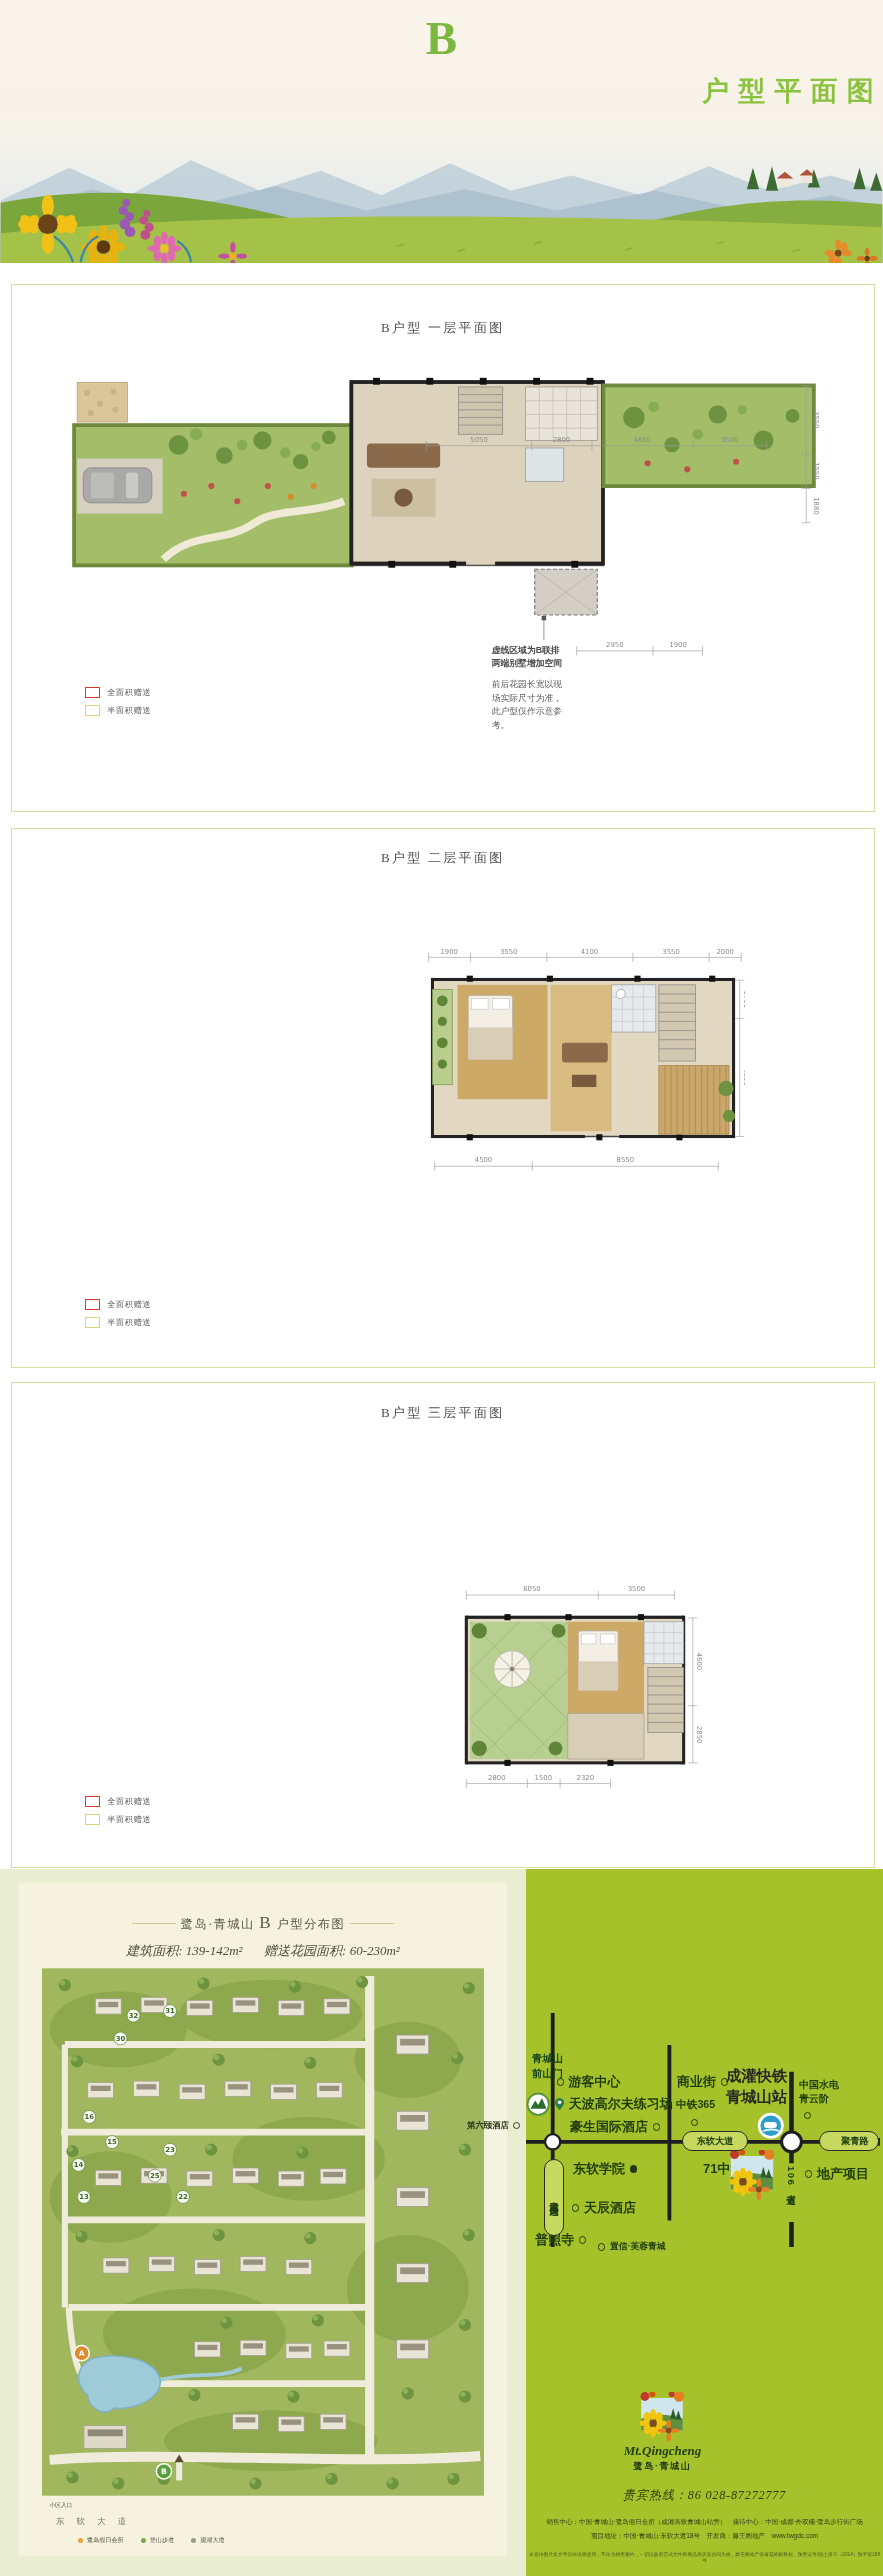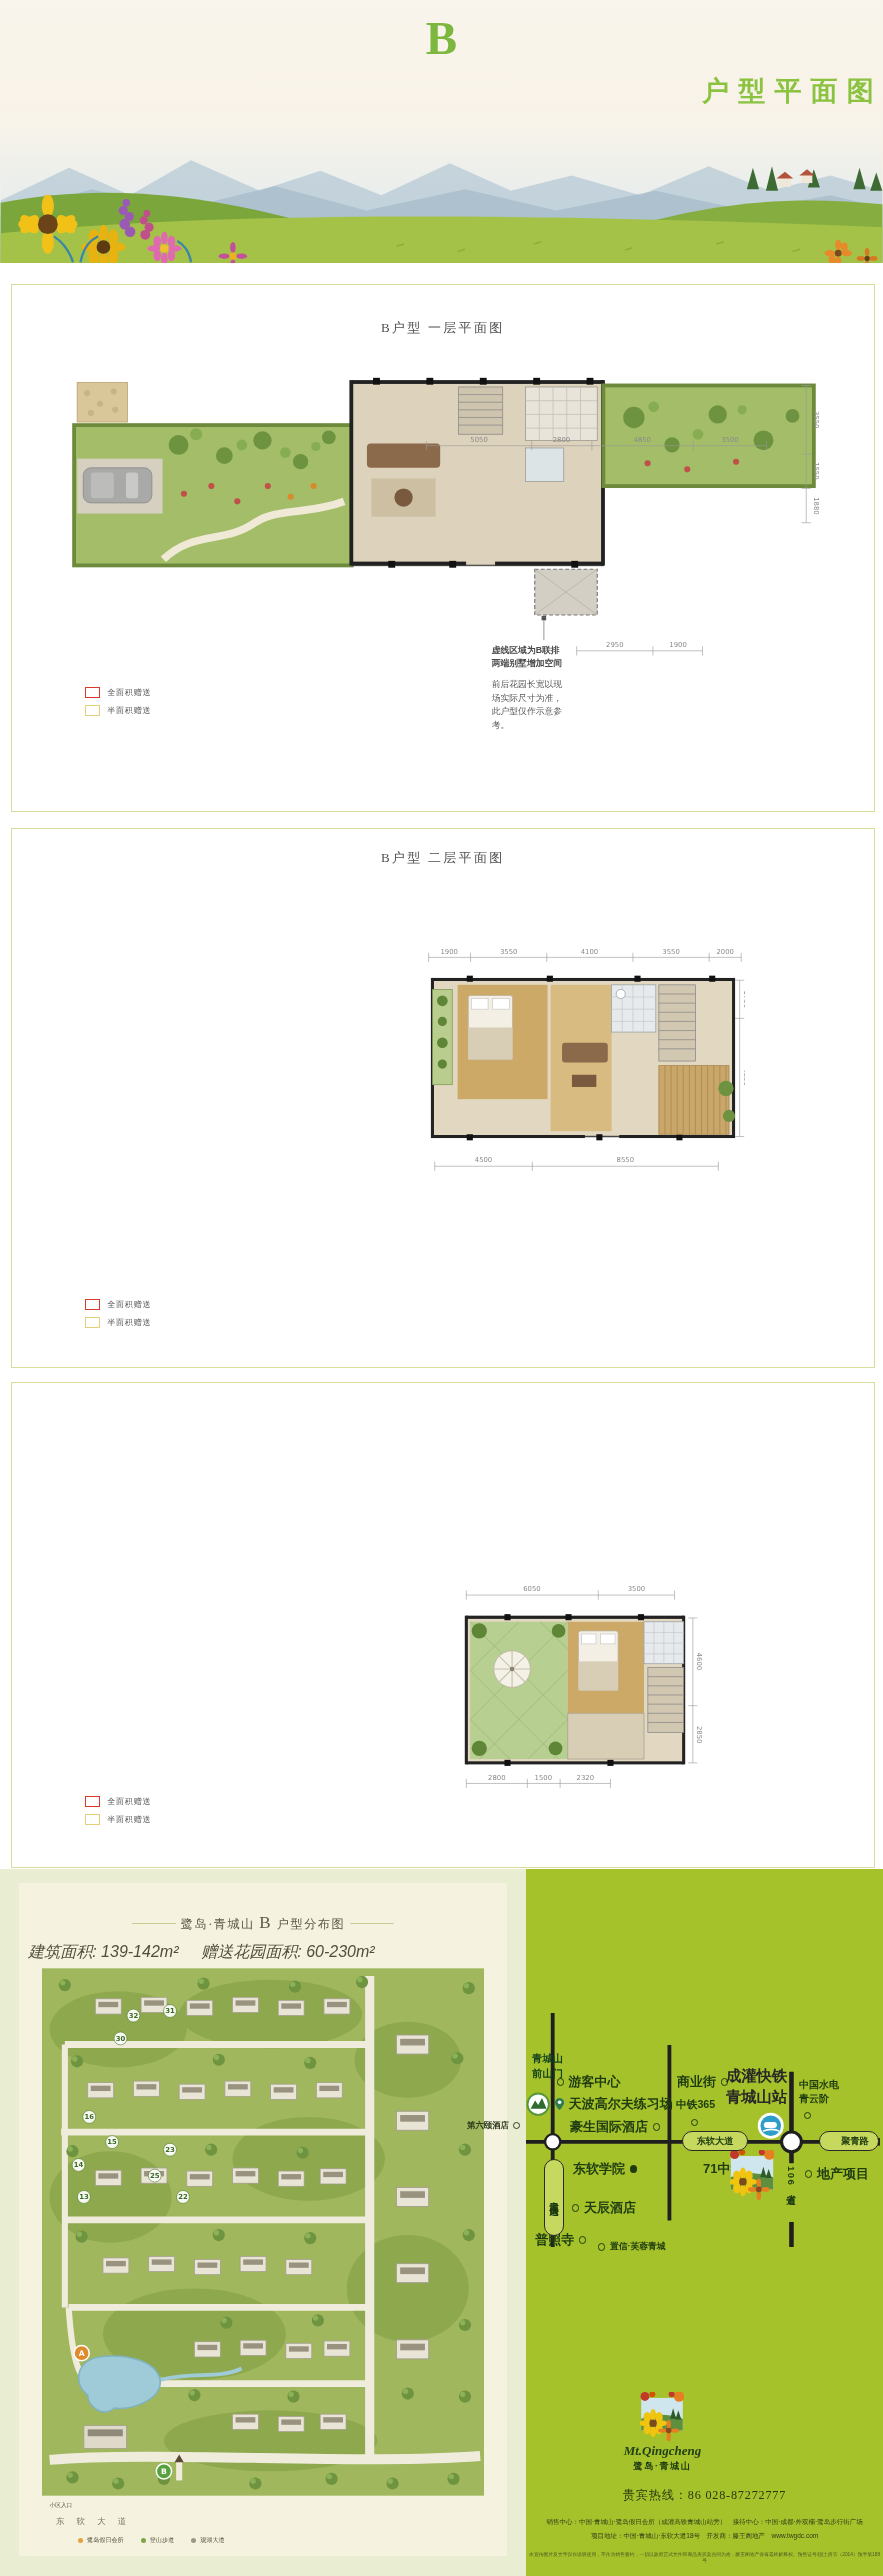--- a/index.html
+++ b/index.html
@@ -25,22 +25,22 @@
   .lg-text{font-size:8px;color:#555;letter-spacing:0.8px;}
   .note-dash{font-size:8.8px;font-weight:bold;color:#4a4a4a;line-height:1.5;}
   .note-garden{font-size:8.8px;color:#5a5a5a;line-height:1.55;width:72px;}
   
   .bottom-left{position:absolute;left:0;top:1869px;width:526px;height:707px;background:#e9edd2;}
   .bl-card{position:absolute;left:19px;top:13.7px;width:488px;height:673px;background:#f5f2df;}
   .bl-titlerow{position:absolute;left:0;top:30.5px;width:488px;display:flex;align-items:center;justify-content:center;gap:5px;}
   .bl-line{width:44px;height:0.8px;background:#c9cc92;}
   .bl-title{font-family:"Liberation Serif",serif;font-size:12.2px;color:#5b5a45;letter-spacing:1.5px;white-space:nowrap;}
   .bl-title .bigB{font-size:17px;padding:0 4.6px;}
-  .bl-sub{position:absolute;left:0;top:59px;width:488px;
-    font-family:Liberation Sans, sans-serif;font-style:italic;font-size:16px;color:#504f3a;}
+  .bl-sub{position:absolute;left:0;top:59px;width:488px;text-align:center;
+    font-family:Liberation Serif, serif;font-style:italic;font-size:13px;color:#504f3a;}
   .bl-sub span{margin:0 9.2px;}
   .plotnum text{fill:#3f6b28;font-size:9px;font-weight:bold;text-anchor:middle;font-family:"DejaVu Sans",sans-serif;}
   .mk text{fill:#fff;font-size:10px;font-weight:bold;text-anchor:middle;font-family:"DejaVu Sans",sans-serif;}
   .bl-entrance{position:absolute;left:30.5px;top:619px;font-size:5.7px;color:#55543f;}
   .bl-road{position:absolute;left:37px;top:633px;font-size:8.4px;color:#7a7963;letter-spacing:12.2px;}
   .bl-legend{position:absolute;left:59px;top:653px;display:flex;gap:17px;align-items:center;}
   .bl-lg-item{display:flex;align-items:center;gap:3.8px;font-size:6.1px;color:#55543f;}
   .bl-dot{width:5.3px;height:5.3px;border-radius:50%;flex:none;}
   
   .bottom-right{position:absolute;left:526px;top:1869px;width:357px;height:707px;background:#a6c22b;}
@@ -50,21 +50,21 @@
   .rail{position:absolute;font-size:15.3px;font-weight:bold;color:#272727;line-height:1.35;white-space:nowrap;}
   .pill{position:absolute;background:#c6d85e;border:1.2px solid #2a2a2a;border-radius:10px;
     display:flex;align-items:center;justify-content:center;font-weight:bold;color:#1d3a10;font-size:9.2px;z-index:3;}
   .pill-v{writing-mode:vertical-lr;letter-spacing:1.5px;border-radius:10px;}
   .v106{position:absolute;writing-mode:vertical-lr;font-weight:bold;font-size:9.5px;color:#1e3c10;letter-spacing:1.5px;z-index:3;}
   .gate{position:absolute;font-size:10.3px;font-weight:bold;color:#14431c;line-height:1.5;}
   .logo-script{position:absolute;width:229px;text-align:center;font-family:"Liberation Serif",serif;
     font-style:italic;font-weight:bold;font-size:13px;color:#234016;}
   .logo-cn{position:absolute;width:229px;text-align:center;font-weight:bold;font-size:9.2px;color:#1d3a12;letter-spacing:1.5px;}
   .hotline{position:absolute;width:357px;text-align:center;font-family:"Liberation Serif",serif;
-    font-size:12.2px;color:#27390f;letter-spacing:0.8px;}
+    font-size:12.2px;color:#27390f;letter-spacing:0.8px;font-style:italic;}
   .addr{position:absolute;left:3.1px;width:351px;text-align:center;font-size:6.5px;color:#2c3c18;line-height:1.9;}
   .disc{position:absolute;left:3.1px;width:351px;text-align:center;font-size:4.8px;color:#4a5a20;}
   .hotel6{position:absolute;left:467px;top:2120px;display:flex;align-items:center;gap:3.8px;
     font-size:8.4px;font-weight:bold;color:#2e3c1c;}
 </style>
 </head>
 <body>
 
 <div id="page">
 
@@ -459,20 +459,21 @@
           <span class="lg-text">全面积赠送</span>
         </div>
       <div class="lg-row">
           <span class="lg-box lg-half"></span>
           <span class="lg-text">半面积赠送</span>
         </div>
     </div>
   </section>
 
   <section class="plan-sec" style="top:1382px;height:484px;">
+    <h2 class="sec-title" style="top:21.4px;">B户型 三层平面图</h2>
 
     <svg class="abs" style="left:420px;top:193px" width="286" height="225" viewBox="0 0 375 295">
       <g stroke="#999" stroke-width="0.8">
         <line x1="45" y1="25" x2="318" y2="25"></line>
         <line x1="45" y1="19" x2="45" y2="31"></line>
           <line x1="218" y1="19" x2="218" y2="31"></line>
           <line x1="318" y1="19" x2="318" y2="31"></line>
       </g>
       <g class="dimtxt">
         <text x="131" y="20">6050</text>

